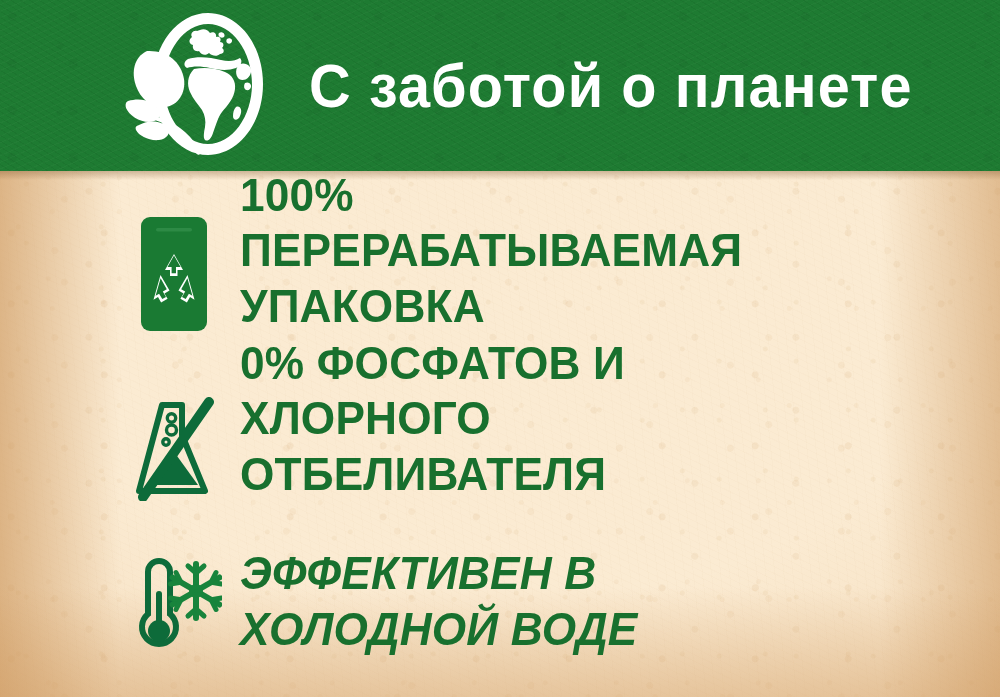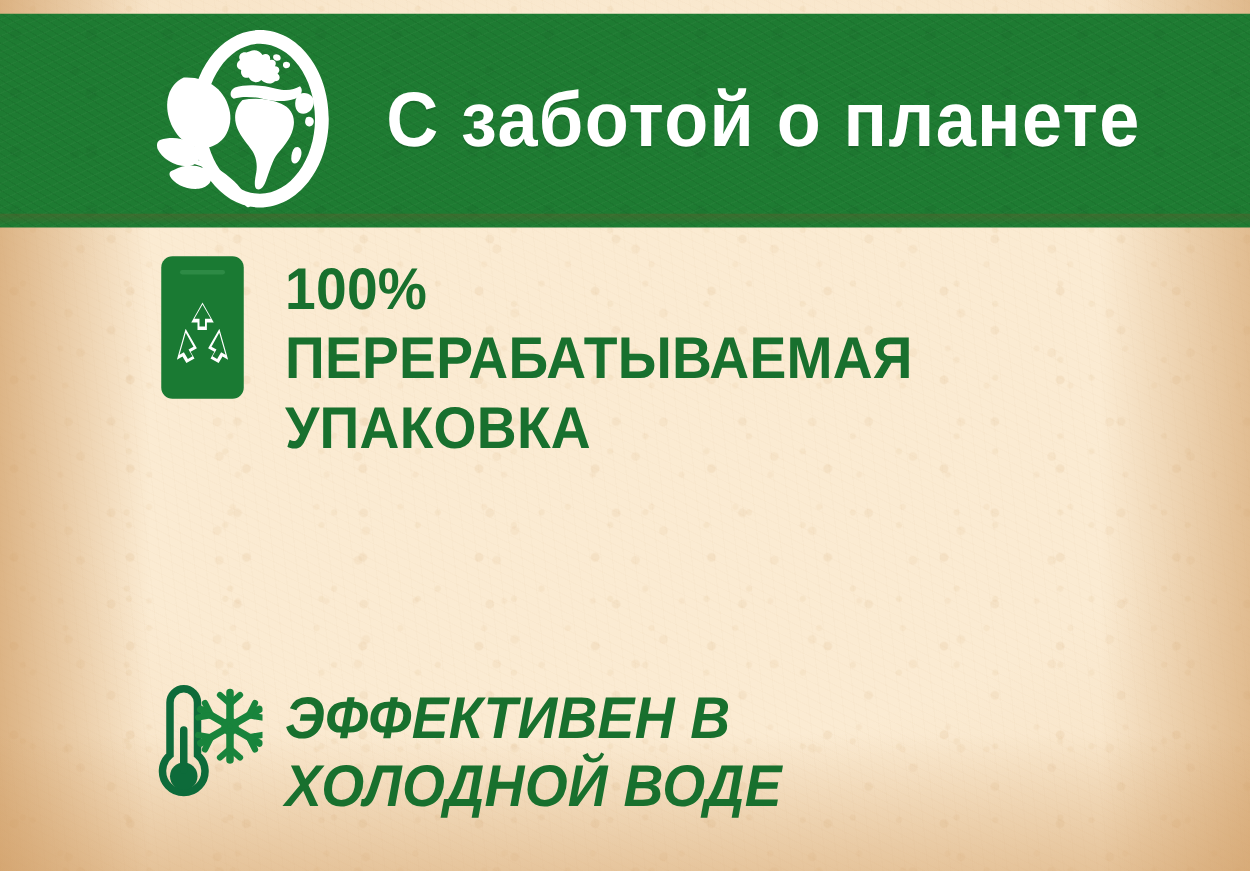--- a/index.html
+++ b/index.html
@@ -76,21 +76,20 @@
 
   
   .banner {
     position: absolute;
     left: 0;
     top: 0;
     width: 1000px;
     height: 171px;
     background-color: #1e7b32;
     overflow: hidden;
-    margin-top: 11px;
   }
   .banner-texture {
     position: absolute;
     inset: 0;
     opacity: .30;
     background-image:
       repeating-linear-gradient(32deg, rgba(0,0,0,.16) 0 1px, transparent 1px 5px),
       repeating-linear-gradient(-24deg, rgba(255,255,255,.08) 0 1px, transparent 1px 6px),
       radial-gradient(circle at 20% 35%, rgba(0,0,0,.10) 0 4px, transparent 5px),
       radial-gradient(circle at 72% 68%, rgba(0,0,0,.09) 0 3px, transparent 4px);
@@ -137,24 +136,24 @@
   
   .features {
     position: absolute;
     left: 0;
     top: 171px;
     width: 1000px;
     height: 526px;
   }
   .feature {
     position: absolute;
-    left: 0;
+    left: 12px;
     width: 800px;
     display: flex;
-    align-items: flex-start;
+    align-items: flex-end;
   }
   .feature-icon {
     position: relative;
     flex: 0 0 auto;
     display: flex;
     align-items: center;
     justify-content: center;
   }
   .feature-text {
     color: #18702e;
@@ -256,20 +255,38 @@
             <path d="M21.6 63.2 L27.8 74.3 L23.8 76.6 L27 82 L23.3 84.1 L20.1 78.7 L16.6 80.7 Z" fill="#1a7a33"></path>
             <path d="M48.5 60 L55.5 84.7 L51 82.1 L47.9 87.4 L41.4 83.7 L44.5 78.4 L39.5 75.5 Z"></path>
             <path d="M48.4 63.2 L53.4 80.7 L49.9 78.7 L46.7 84.1 L43 82 L46.2 76.6 L42.2 74.3 Z" fill="#1a7a33"></path>
           </g>
         </svg>
       </div>
       <div class="feature-text">100% ПЕРЕРАБАТЫВАЕМАЯ
 УПАКОВКА</div>
     </div>
 
+    <div class="feature" id="feature-1">
+      <div class="feature-icon">
+        <svg viewBox="0 0 86 104" width="86" height="104" aria-hidden="true">
+          <g fill="none" stroke="#0d6b3a" stroke-width="6" stroke-linejoin="round" stroke-linecap="round">
+            <path d="M31 8 L51 8 L51 38 L74 94 L8 94 Z"></path>
+          </g>
+          <path d="M41 52 L67 88 L17 88 Z" fill="#0d6b3a"></path>
+          <g fill="none" stroke="#0d6b3a" stroke-width="3.4">
+            <circle cx="40.5" cy="21" r="4.2"></circle>
+            <circle cx="40.5" cy="33" r="5"></circle>
+            <circle cx="35" cy="45" r="3.2"></circle>
+          </g>
+          <path d="M78 5 L12 100" stroke="#0d6b3a" stroke-width="10" stroke-linecap="round"></path>
+        </svg>
+      </div>
+      <div class="feature-text">0% ФОСФАТОВ И ХЛОРНОГО
+ОТБЕЛИВАТЕЛЯ</div>
+    </div>
 
     <div class="feature" id="feature-2">
       <div class="feature-icon">
         <svg viewBox="0 0 96 100" width="96" height="100" aria-hidden="true">
           <g>
             <path d="M22 16 A11 11 0 0 1 44 16 L44 58 A17 17 0 1 1 22 58 Z" fill="none" stroke="#0d6b3a" stroke-width="6"></path>
             <circle cx="33" cy="75" r="11" fill="#0d6b3a"></circle>
             <rect x="30" y="35" width="6" height="38" rx="3" fill="#0d6b3a"></rect>
           </g>
           <g fill="none" stroke="#18843c" stroke-width="6" stroke-linecap="round">

